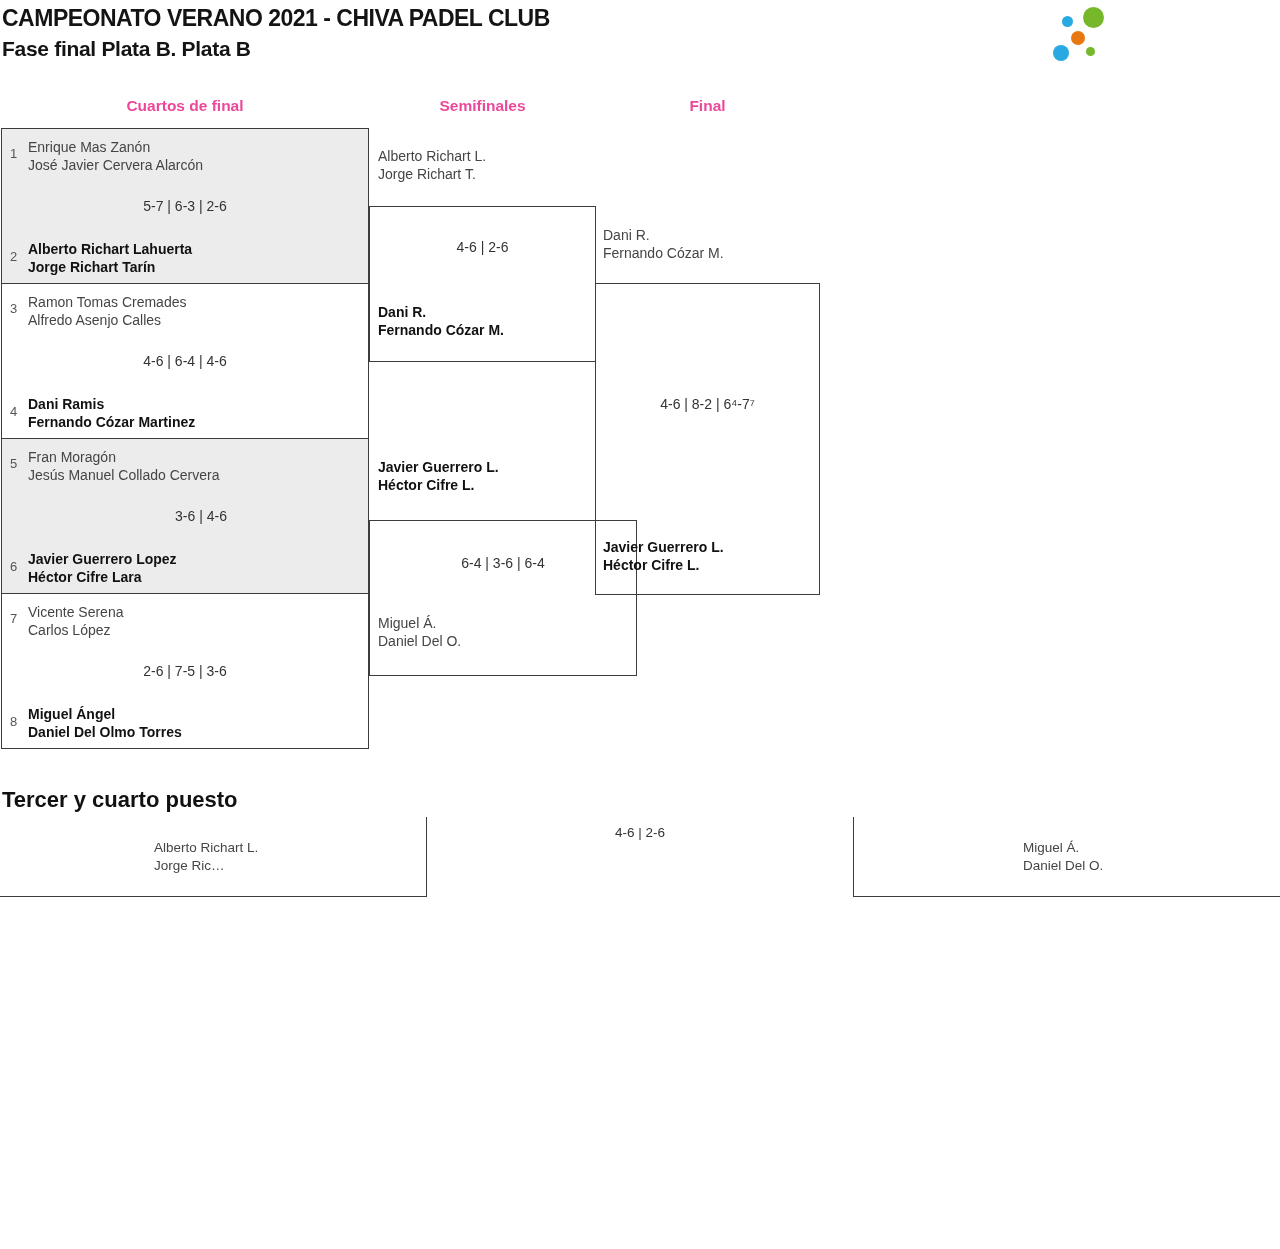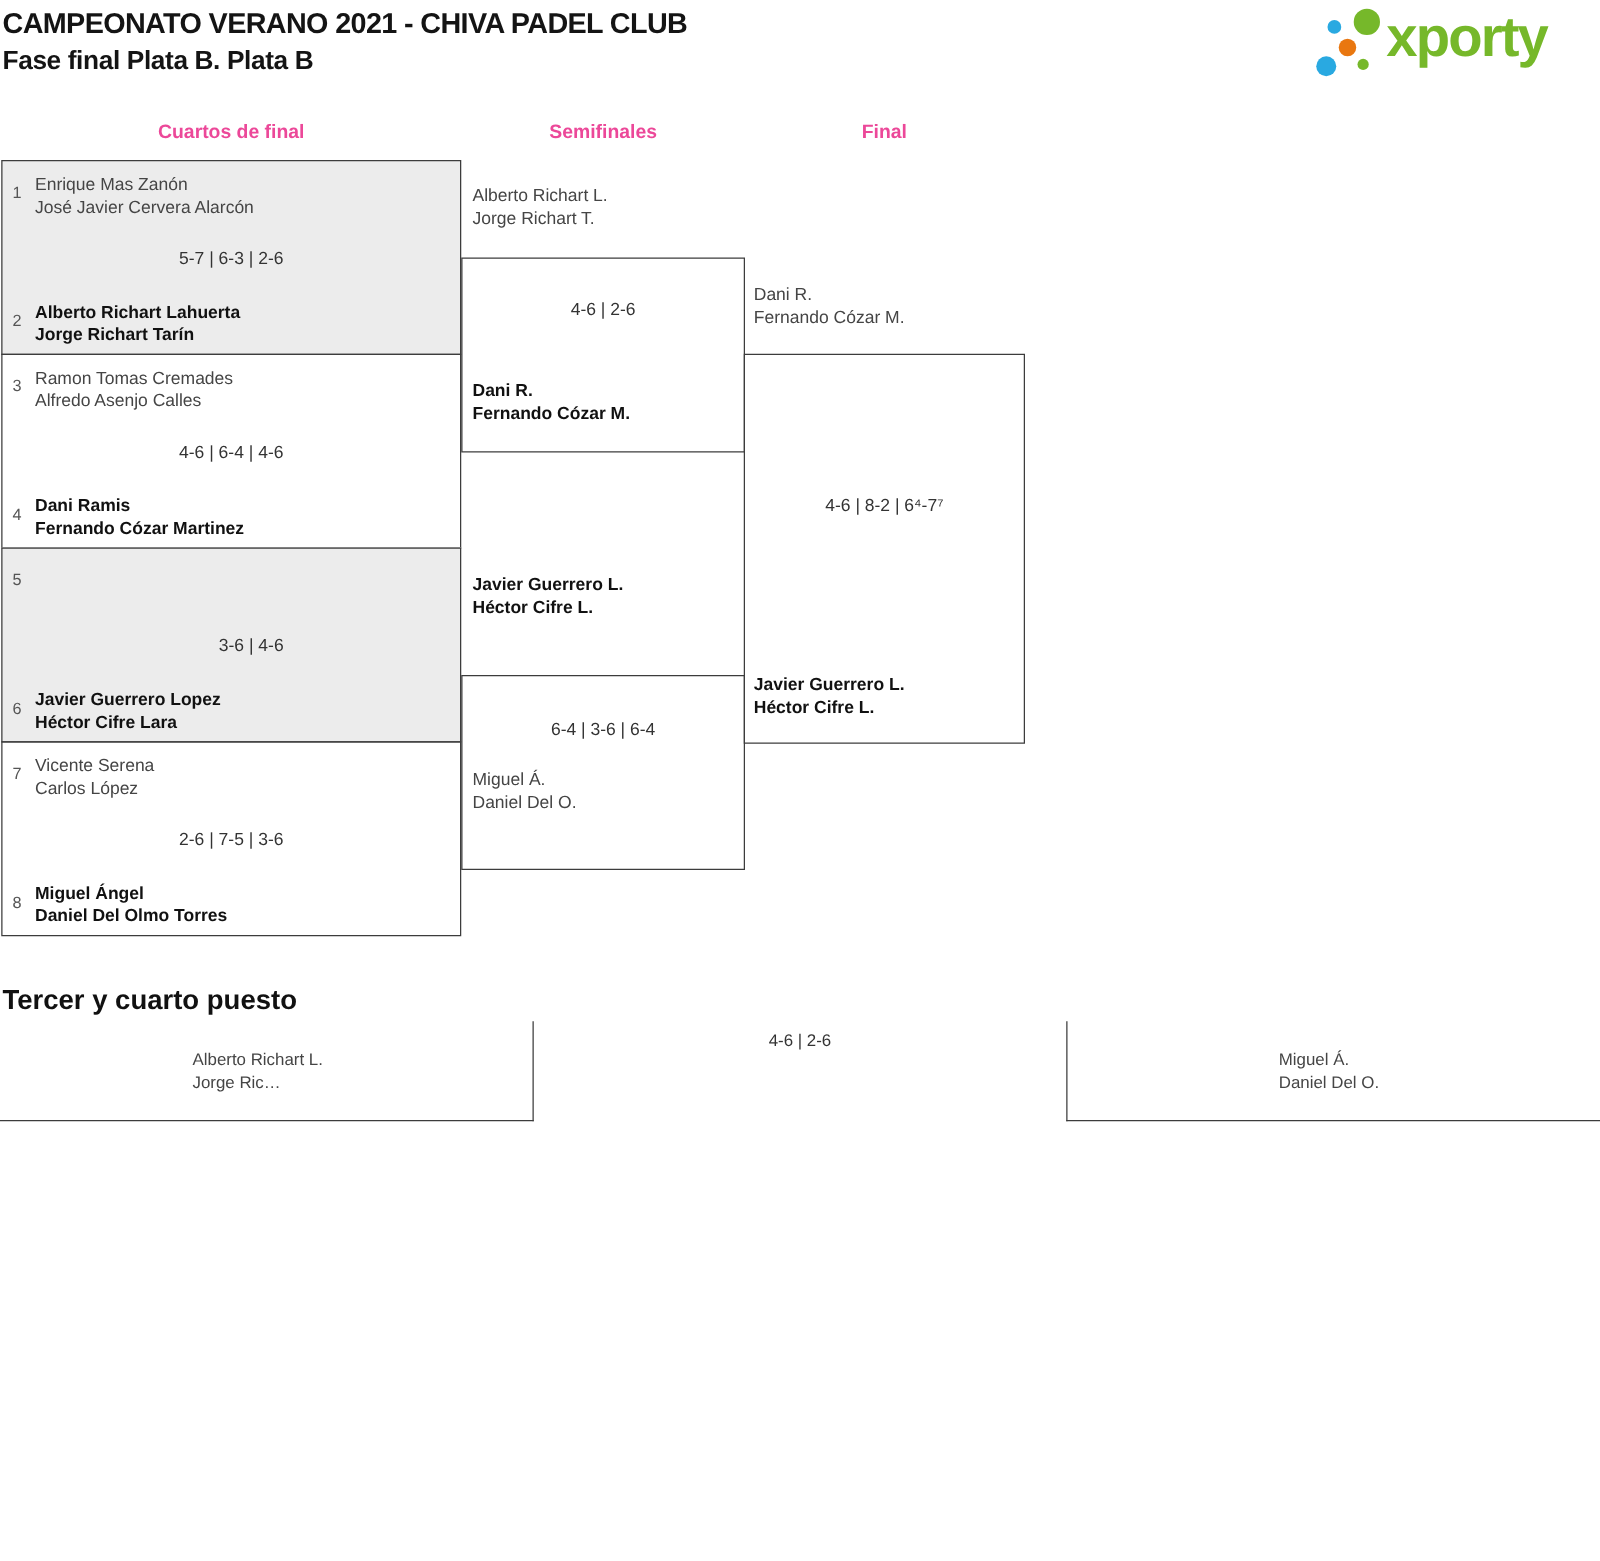--- a/index.html
+++ b/index.html
@@ -39,21 +39,20 @@
 
 <div class="abs title">CAMPEONATO VERANO 2021 - CHIVA PADEL CLUB</div>
 <div class="abs subtitle">Fase final Plata B. Plata B</div>
 
 <div class="abs logo">
   <span class="dot" style="left:17px;top:16px;width:11px;height:11px;background:#29a9e1;"></span>
   <span class="dot" style="left:38px;top:7px;width:21px;height:21px;background:#76b82a;"></span>
   <span class="dot" style="left:26px;top:31px;width:14px;height:14px;background:#e97710;"></span>
   <span class="dot" style="left:8px;top:45px;width:16px;height:16px;background:#29a9e1;"></span>
   <span class="dot" style="left:41px;top:47px;width:9px;height:9px;background:#76b82a;"></span>
-  <span class="word" style="color:#76b82a;">xporty</span>
 </div>
 
 <div class="abs colhead" style="left:0;width:370px;">Cuartos de final</div>
 <div class="abs colhead" style="left:369px;width:227px;">Semifinales</div>
 <div class="abs colhead" style="left:595px;width:225px;">Final</div>
 
 <div class="box grey" style="left:1px;top:128px;width:368px;height:156px;">
   <div class="seed" style="top:17px;">1</div>
   <div class="team" style="top:9px;">
     <div>Enrique Mas Zanón</div>
@@ -76,20 +75,24 @@
   <div class="score" style="top:69px;">4-6 | 6-4 | 4-6</div>
   <div class="seed" style="top:120px;">4</div>
   <div class="team winner" style="top:111px;">
     <div>Dani Ramis</div>
     <div>Fernando Cózar Martinez</div>
   </div>
 </div>
 
 <div class="box grey" style="left:1px;top:438px;width:368px;height:156px;">
   <div class="seed" style="top:17px;">5</div>
+  <div class="team" style="top:9px;">
+    <div>Fran Moragón</div>
+    <div>Jesús Manuel Collado Cervera</div>
+  </div>
   <div class="score" style="top:69px;margin-left:32px;">3-6 | 4-6</div>
   <div class="seed" style="top:120px;">6</div>
   <div class="team winner" style="top:111px;">
     <div>Javier Guerrero Lopez</div>
     <div>Héctor Cifre Lara</div>
   </div>
 </div>
 
 <div class="box" style="left:1px;top:593px;width:368px;height:156px;">
   <div class="seed" style="top:17px;">7</div>
@@ -112,21 +115,21 @@
 <div class="team-out" style="left:378px;top:147px;">
   <div>Alberto Richart L.</div>
   <div>Jorge Richart T.</div>
 </div>
 
 <div class="team-out winner" style="left:378px;top:303px;">
   <div>Dani R.</div>
   <div>Fernando Cózar M.</div>
 </div>
 
-<div class="box" style="left:369px;top:540px;width:227px;height:156px;">
+<div class="box" style="left:369px;top:520px;width:268px;height:156px;">
   <div class="score" style="top:34px;">6-4 | 3-6 | 6-4</div>
 </div>
 
 <div class="team-out winner" style="left:378px;top:458px;">
   <div>Javier Guerrero L.</div>
   <div>Héctor Cifre L.</div>
 </div>
 
 <div class="team-out" style="left:378px;top:614px;">
   <div>Miguel Á.</div>

